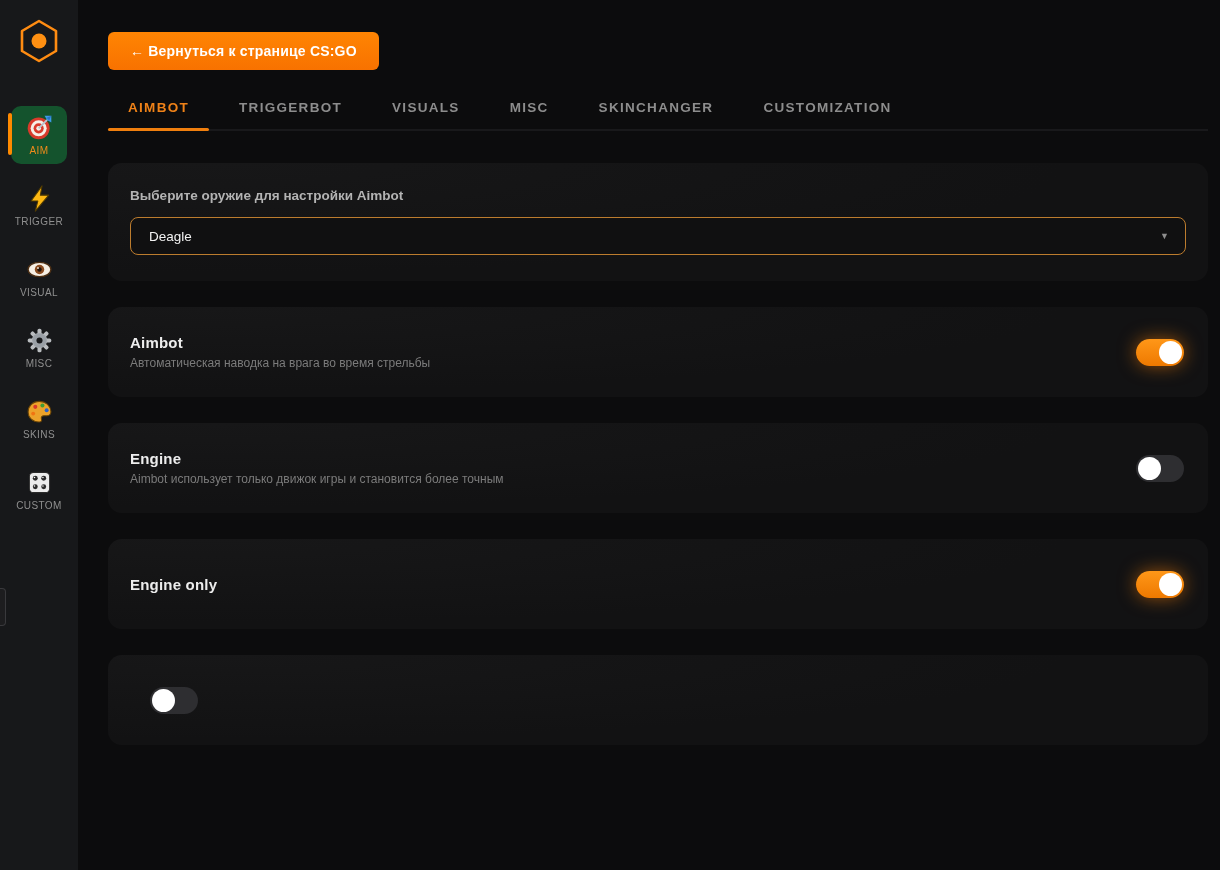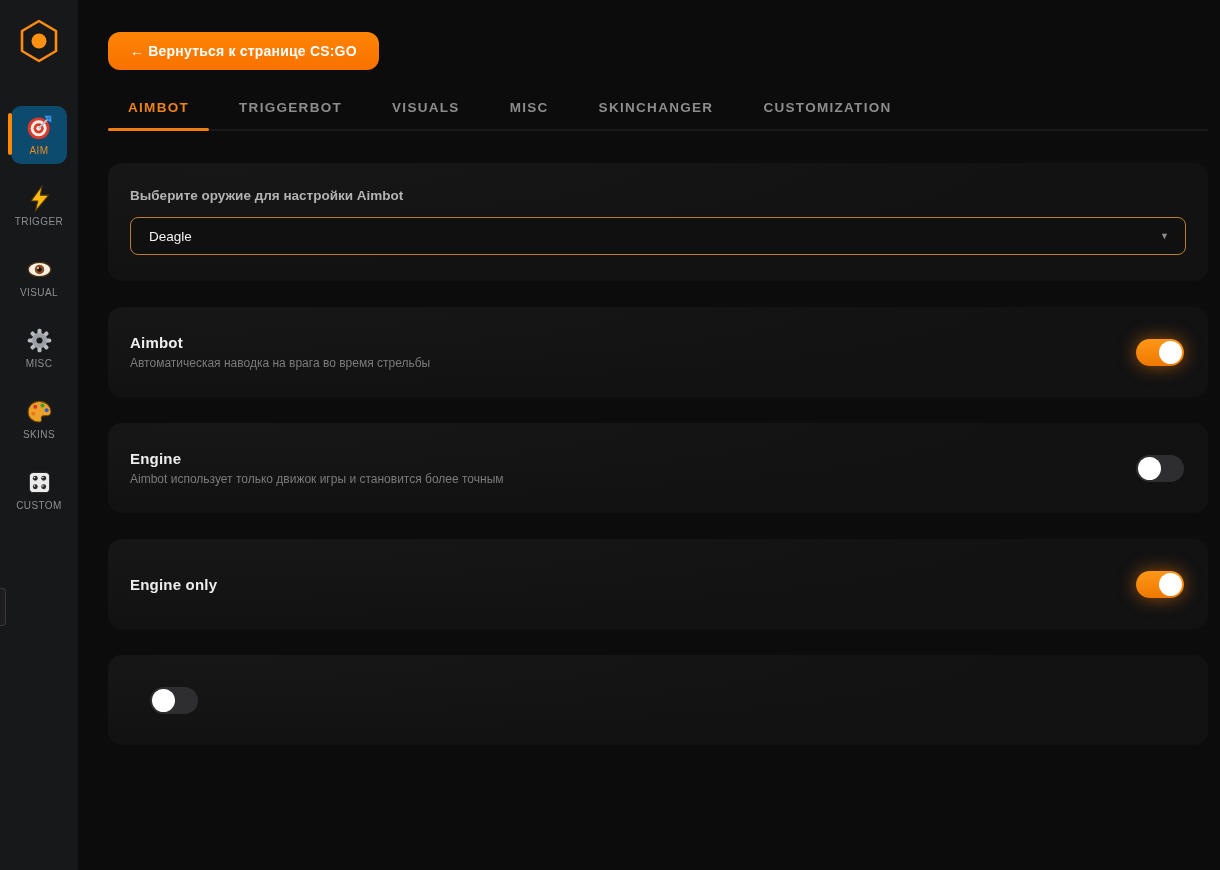--- a/index.html
+++ b/index.html
@@ -18,21 +18,21 @@
     position:relative; z-index:2;
   }
   .logo { margin-top:18px; width:42px; height:46px; cursor:pointer; }
   .side-nav { margin-top:42px; display:flex; flex-direction:column; align-items:center; gap:13px; }
   .side-item {
     width:56px; height:58px; border-radius:10px;
     display:flex; flex-direction:column; align-items:center; justify-content:center;
     cursor:pointer; position:relative;
   }
   .side-item .accent-bar { display:none; }
-  .side-item.on { background:#0c4a6e;text-align:center; }
+  .side-item.on { background:#14532d;text-align:center; }
   .side-item.on .accent-bar {
     display:block; position:absolute; left:-3px; top:7px;
     width:4px; height:42px; background:#ff8a00; border-radius:3px;
   }
   .side-icon { width:27px; height:27px; display:block; }
   .side-label {
     margin-top:4px; font-size:10px; letter-spacing:.4px; color:#8f8f8f;
   }
   .side-item.on .side-label { color:#f08c1b; }
 
@@ -42,21 +42,21 @@
     border-radius:0 4px 4px 0; cursor:pointer; z-index:3;
   }
 
   
   .content { flex:1; padding:32px 12px 0 30px; }
 
   .back-btn {
     display:inline-block; border:none; cursor:pointer;
     background:linear-gradient(180deg,#ff8503,#f87200);
     color:#ffffff; font-family:inherit; font-weight:700; font-size:14px;
-    padding:0 22px; height:38px; border-radius:12px; letter-spacing:.2px;
+    padding:0 22px; height:38px; border-radius:6px; letter-spacing:.2px;
   }
 
   .tabs {
     display:flex; gap:10px; margin-top:30px;
     border-bottom:2px solid #19191b;
   }
   .tab {
     font-size:13.5px; font-weight:700; letter-spacing:1.3px;
     color:#8d8d8d; padding:0 20px 14px; cursor:pointer; position:relative;
     white-space:nowrap;

